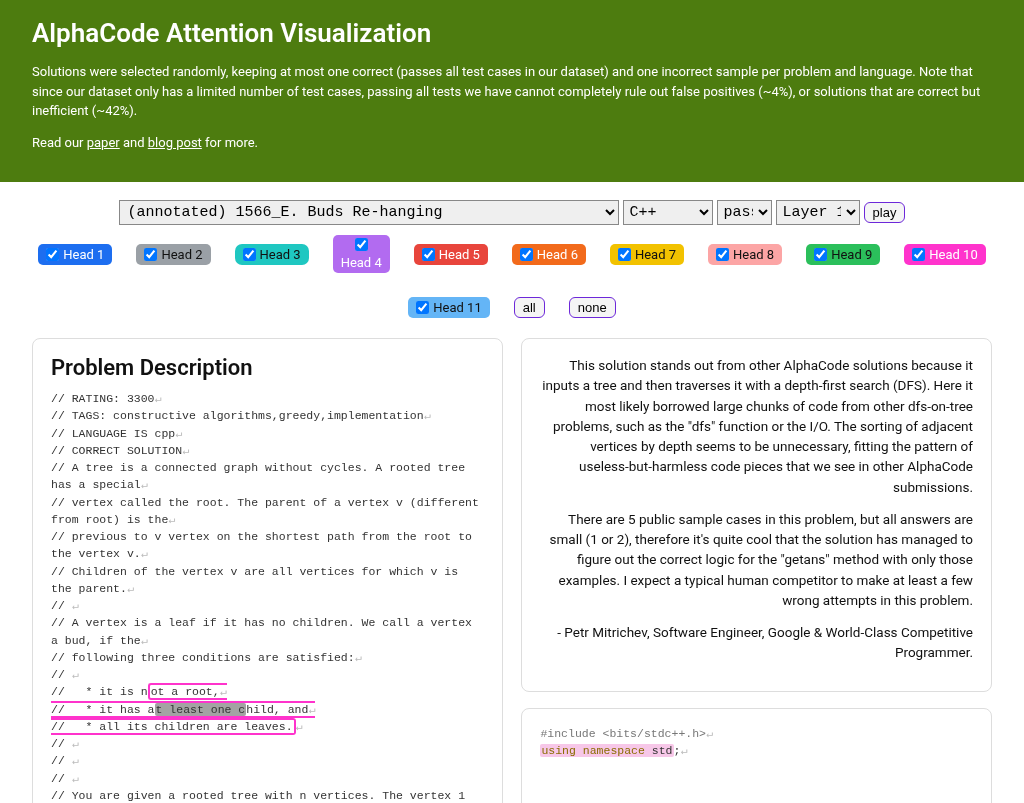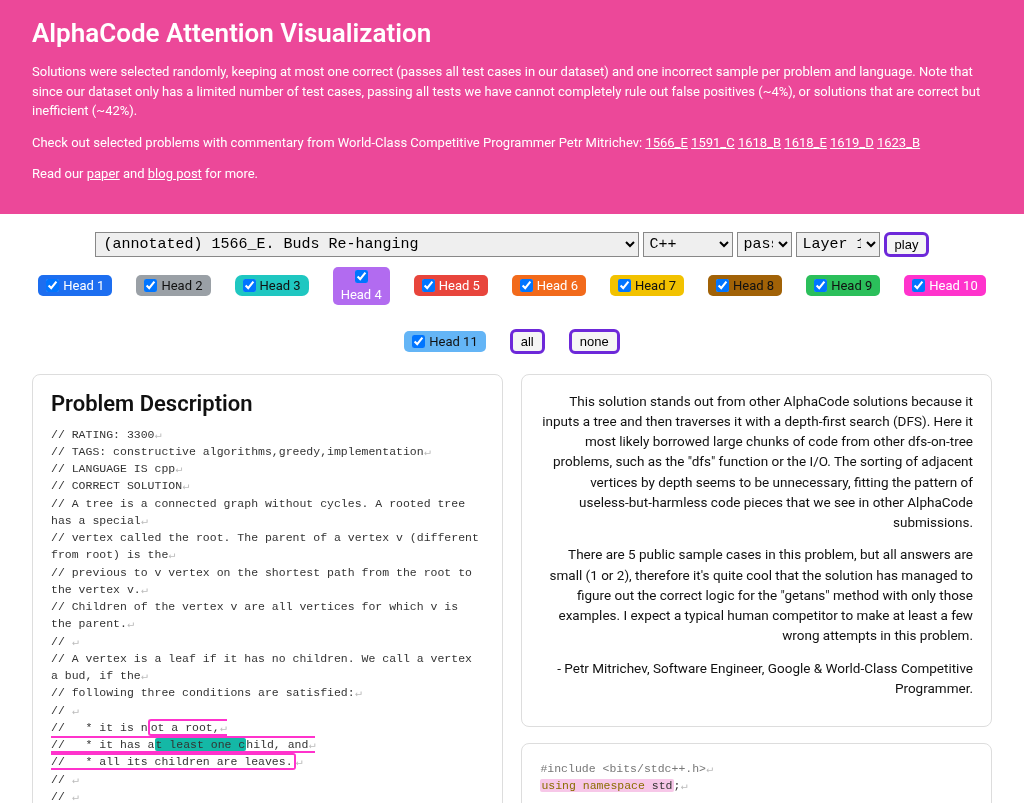--- a/index.html
+++ b/index.html
@@ -3,21 +3,21 @@
 <meta charset="utf-8">
 <style>
   * { box-sizing: border-box; }
   body {
     margin: 0;
     font-family: -apple-system, BlinkMacSystemFont, "Segoe UI", Roboto, sans-serif;
     background: #fff;
     color: #111;
   }
   .header {
-    background: #ec4899;
+    background: #4d7c0f;
     color: #fff;
     padding: 18px 32px 18px 32px;
   }
   .header h1 {
     margin: 0 0 14px 0;
     font-size: 26px;
     font-weight: 600;
   }
   .header p {
     margin: 0 0 12px 0;
@@ -35,37 +35,37 @@
   .toolbar-row1 {
     display: inline-flex;
     align-items: center;
     gap: 4px;
     margin-bottom: 10px;
   }
   .problem-select {
     font-family: "Courier New", monospace;
     font-size: 15px;
     padding: 2px 4px;
-    width: 544px;
+    width: 500px;
     border: 1px solid #888;
     text-align: left;
   }
   .lang-select, .result-select, .layer-select {
     font-family: "Courier New", monospace;
     font-size: 15px;
     padding: 2px 2px;
     border: 1px solid #888;
   }
   .lang-select { width: 90px; }
   .result-select { width: 55px; }
   .layer-select { width: 84px; }
   .play-btn, .pill-btn {
     font-size: 13px;
     padding: 2px 8px;
-    border: 3px solid #6d28d9;
+    border: 1px solid #6d28d9;
     border-radius: 6px;
     background: #f5f5f5;
     cursor: pointer;
   }
   .heads-row {
     display: inline-flex;
     flex-wrap: wrap;
     gap: 24px;
     align-items: center;
     justify-content: center;
@@ -115,42 +115,33 @@
     color: #333;
     position: relative;
   }
   .nl { color: #bbb; }
   .hl-box {
     border: 2px solid #ff33cc;
     border-radius: 3px;
     padding: 0 1px;
     display: inline;
   }
-  .hl-fill { background: #14b8a6; border-radius: 2px; padding: 0 1px; }
+  .hl-fill { background: #a3a3a3; border-radius: 2px; padding: 0 1px; }
   .hl-fill2 { background: #f7c7e8; border-radius: 2px; padding: 0 1px; }
   .sol-code .kw { color: #8a6d00; }
   .sol-code .pp { color: #777; }
   .sol-wrap { position: relative; }
 </style>
 </head>
 <body>
 
 <div class="header">
   <h1>AlphaCode Attention Visualization</h1>
   <p>Solutions were selected randomly, keeping at most one correct (passes all test cases in our dataset) and one incorrect sample per problem and language. Note that since our dataset only has a limited number of test cases, passing all tests we have cannot completely rule out false positives (~4%), or solutions that are correct but inefficient (~42%).</p>
   <p>
-    <span>Check out selected problems with commentary from World-Class Competitive Programmer Petr Mitrichev:</span>
-    <a href="#">1566_E</a>
-    <a href="#">1591_C</a>
-    <a href="#">1618_B</a>
-    <a href="#">1618_E</a>
-    <a href="#">1619_D</a>
-    <a href="#">1623_B</a>
-  </p>
-  <p>
     <span>Read our </span><a href="#">paper</a><span> and </span><a href="#">blog post</a><span> for more.</span>
   </p>
 </div>
 
 <div class="toolbar">
   <div class="toolbar-row1">
     <select class="problem-select">
       <option>(annotated) 1566_E. Buds Re-hanging</option>
     </select>
     <select class="lang-select">
@@ -187,21 +178,21 @@
         <span>Head 5</span>
       </label>
       <label class="head-chip white-text" style="background: rgb(242, 106, 27);">
         <input type="checkbox" checked="" style="">
         <span>Head 6</span>
       </label>
       <label class="head-chip" style="background: rgb(242, 194, 0);">
         <input type="checkbox" checked="" style="">
         <span>Head 7</span>
       </label>
-      <label class="head-chip" style="background: #a16207;">
+      <label class="head-chip" style="background: #fca5a5;">
         <input type="checkbox" checked="" style="">
         <span>Head 8</span>
       </label>
       <label class="head-chip" style="background: rgb(43, 191, 91);">
         <input type="checkbox" checked="" style="">
         <span>Head 9</span>
       </label>
       <label class="head-chip white-text" style="background: rgb(255, 51, 204);">
         <input type="checkbox" checked="" style="">
         <span>Head 10</span>

